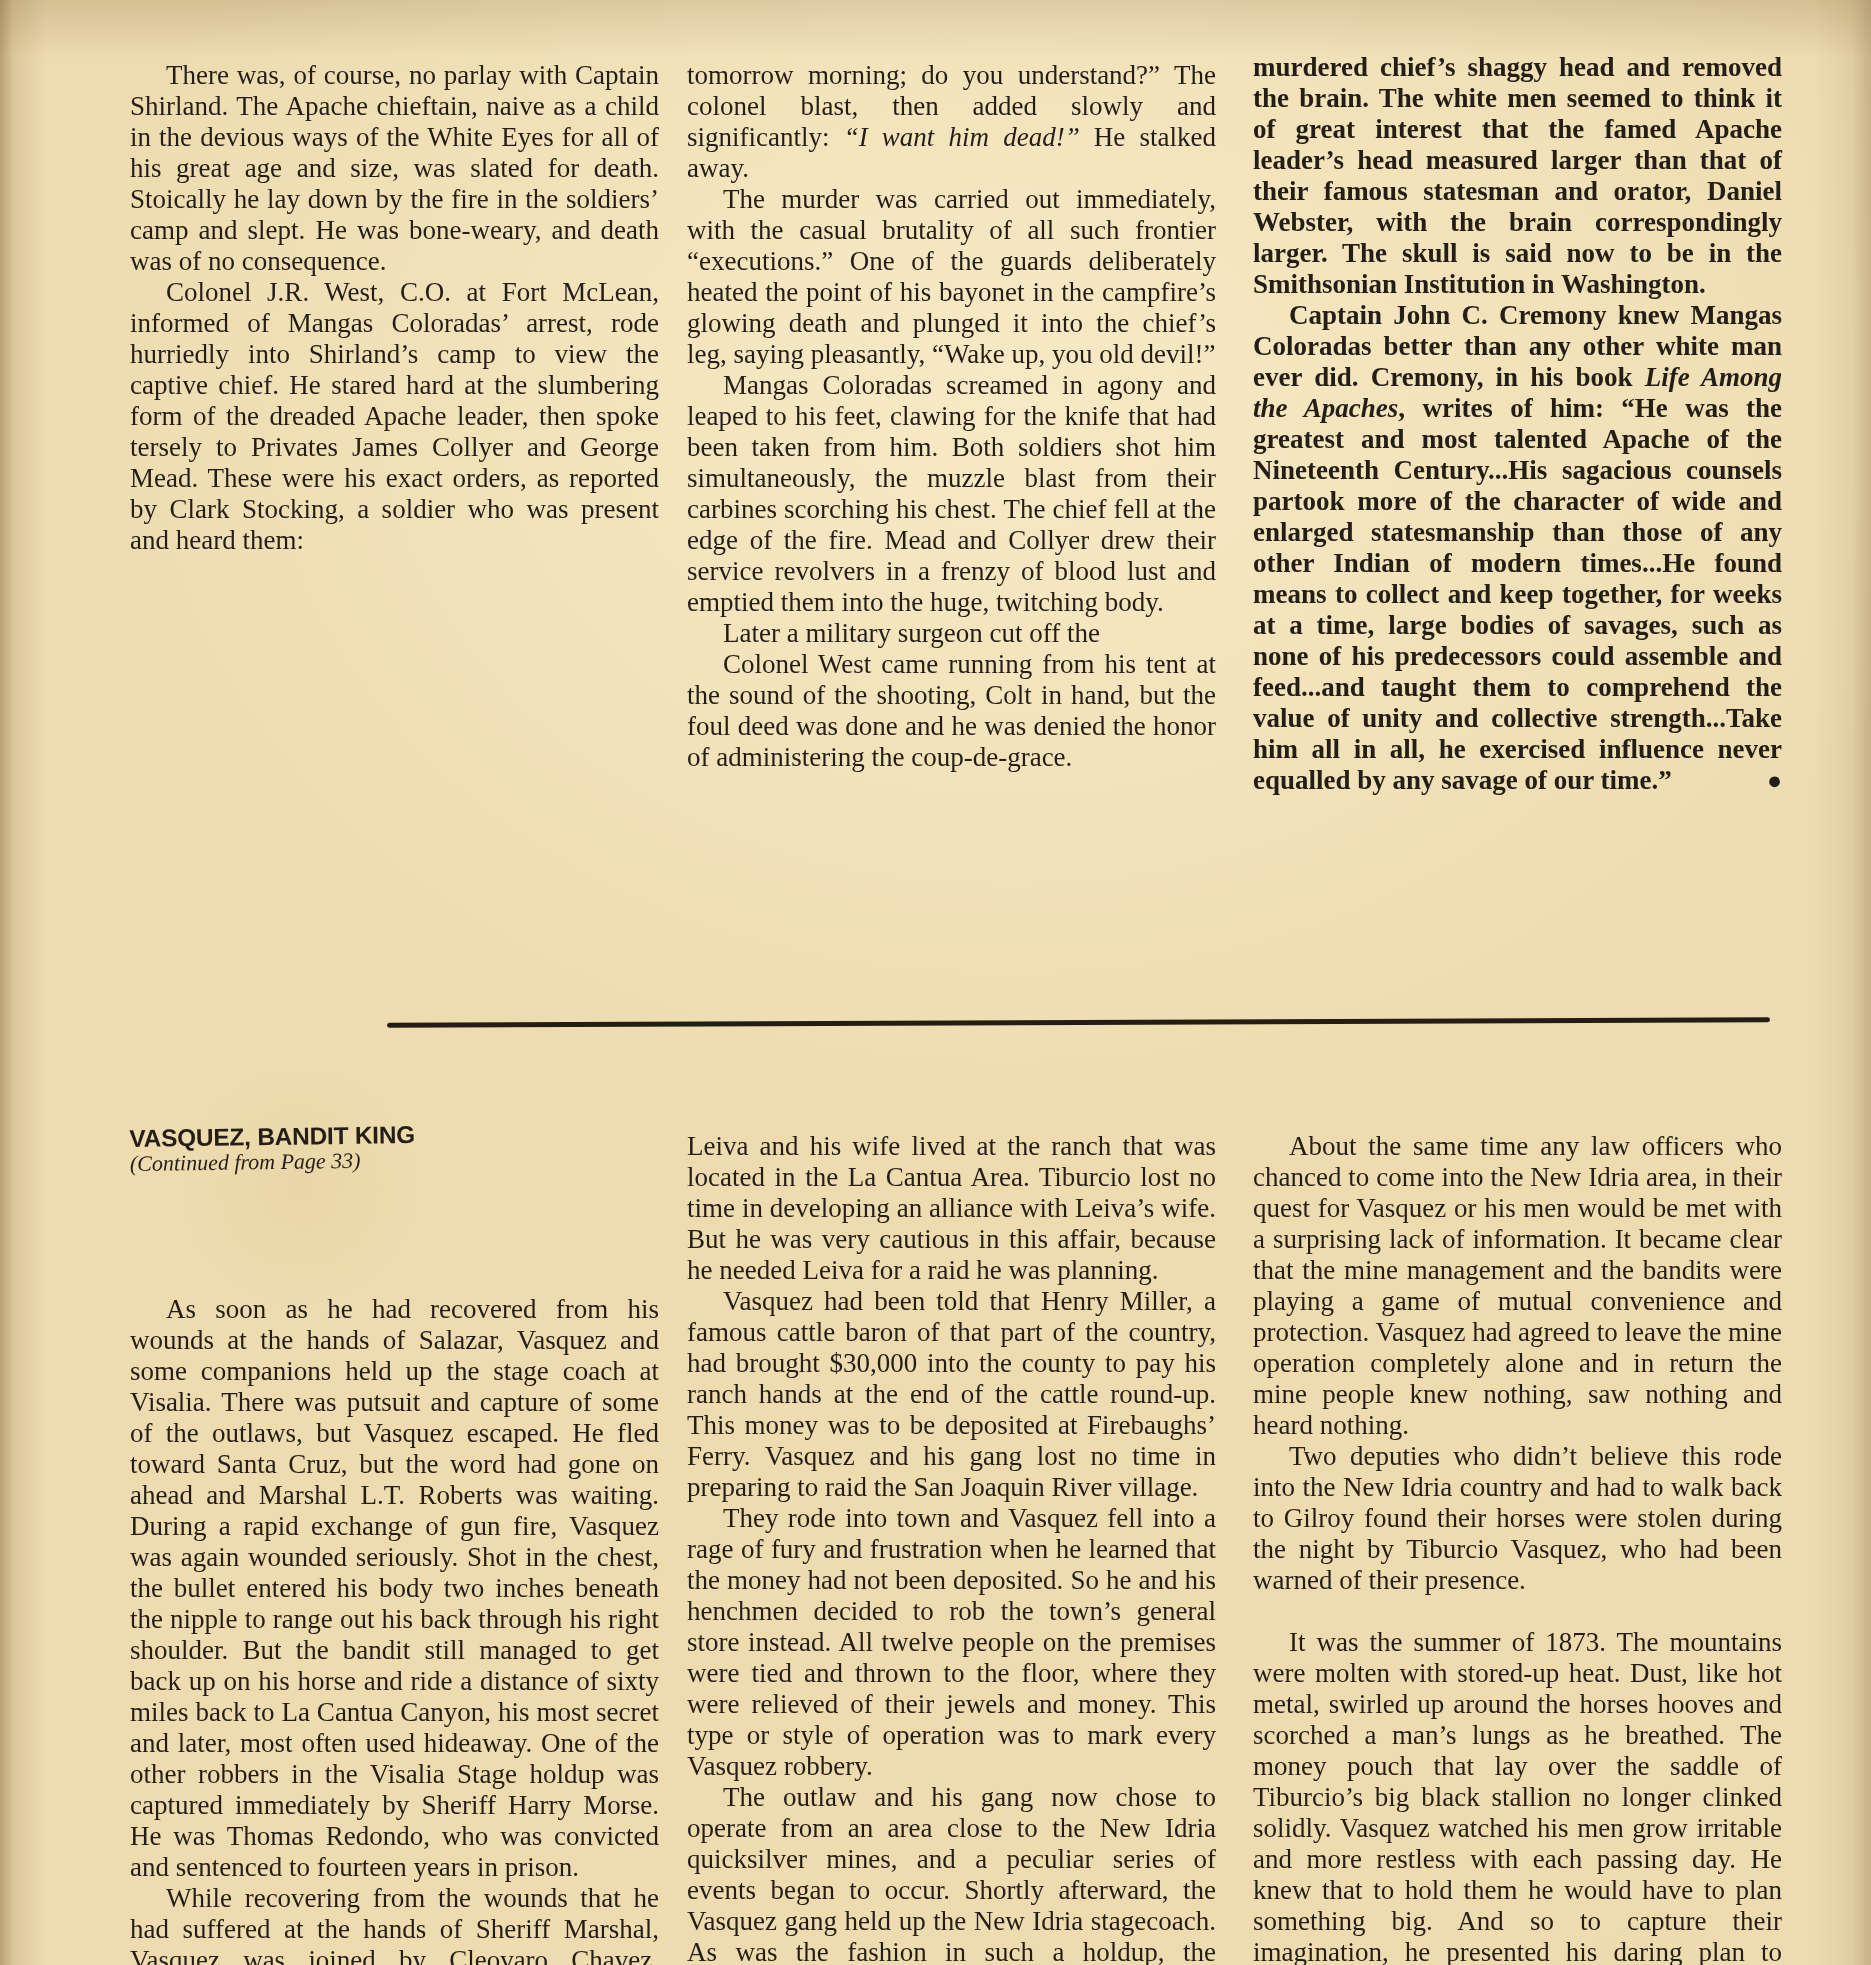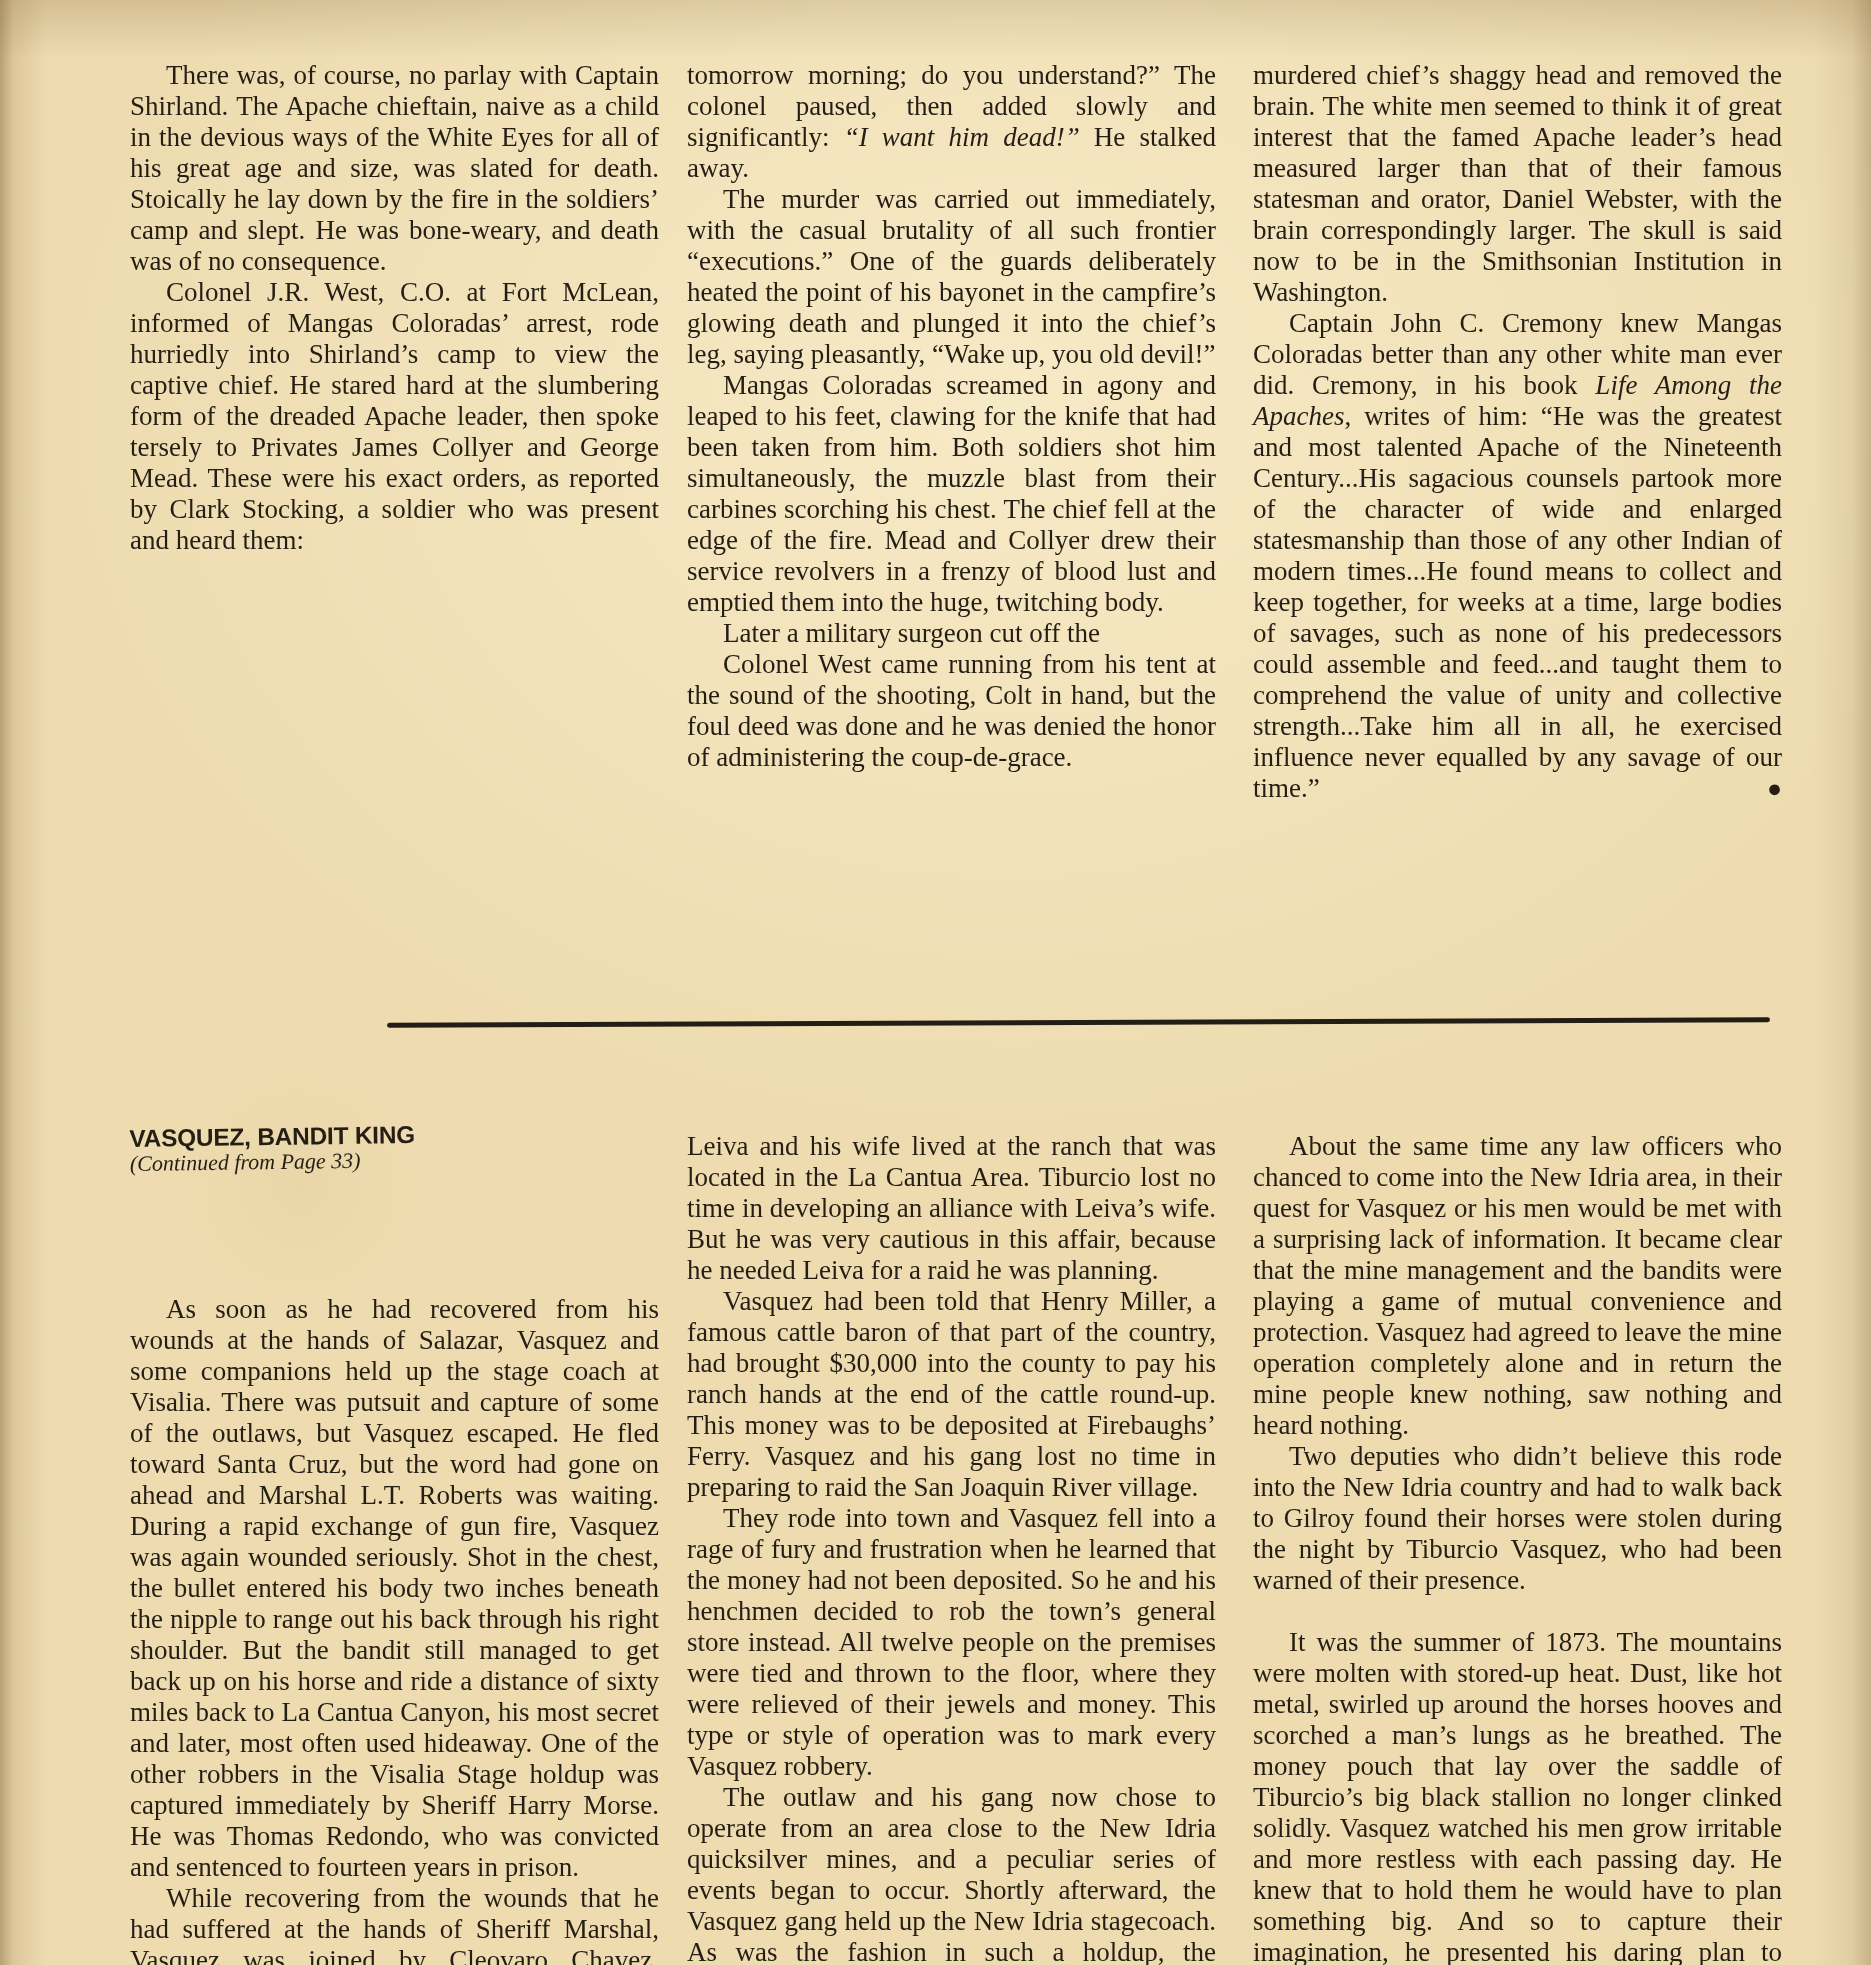--- a/index.html
+++ b/index.html
@@ -27,21 +27,21 @@
     line-height:31px;
     text-align:justify;
     letter-spacing:0px;
   }
   .col p{margin:0;}
   .col p.indent{text-indent:36px;}
   .col p.gap-before{margin-top:31px;}
   .col em{font-style:italic;margin-top:27px;}
   .top-c1{left:130px;top:60px;}
   .top-c2{left:687px;top:60px;}
-  .top-c3{left:1253px;top:60px;}
+  .top-c3{left:1253px;top:52px;font-weight:bold;}
   .divider{
     position:absolute;left:387px;top:1020px;
     width:1383px;height:5.1px;
     background:#241d15;border-radius:3.1px;
     transform:rotate(-0.22deg);
   }
   .bottom-c1{left:130px;top:1125px;}
   .bottom-c2{left:687px;top:1131px;}
   .bottom-c3{left:1253px;top:1131px;}
   .headline-block{margin-bottom:118px;transform:rotate(-0.8deg);transform-origin:0 100%;}
@@ -64,21 +64,21 @@
 <body>
 
 <div class="page">
 
   <section>
     <div class="col top-c1">
         <p class="indent"><span>There was, of course, no parlay with Captain Shirland. The Apache chieftain, naive as a child in the devious ways of the White Eyes for all of his great age and size, was slated for death. Stoically he lay down by the fire in the soldiers’ camp and slept. He was bone-weary, and death was of no consequence.</span></p>
         <p class="indent"><span>Colonel J.R. West, C.O. at Fort McLean, informed of Mangas Coloradas’ arrest, rode hurriedly into Shirland’s camp to view the captive chief. He stared hard at the slumbering form of the dreaded Apache leader, then spoke tersely to Privates James Collyer and George Mead. These were his exact orders, as reported by Clark Stocking, a soldier who was present and heard them:</span></p>
       </div>
     <div class="col top-c2">
-        <p class=""><span>tomorrow morning; do you understand?” The colonel paused, then added slowly and significantly: </span><em>“I want him dead!”</em><span> He stalked away.</span></p>
+        <p class=""><span>tomorrow morning; do you understand?” The colonel blast, then added slowly and significantly: </span><em>“I want him dead!”</em><span> He stalked away.</span></p>
         <p class="indent"><span>The murder was carried out immediately, with the casual brutality of all such frontier “executions.” One of the guards deliberately heated the point of his bayonet in the campfire’s glowing death and plunged it into the chief’s leg, saying pleasantly, “Wake up, you old devil!”</span></p>
         <p class="indent"><span>Mangas Coloradas screamed in agony and leaped to his feet, clawing for the knife that had been taken from him. Both soldiers shot him simultaneously, the muzzle blast from their carbines scorching his chest. The chief fell at the edge of the fire. Mead and Collyer drew their service revolvers in a frenzy of blood lust and emptied them into the huge, twitching body.</span></p>
         <p class="indent"><span>Later a military surgeon cut off the</span></p>
         <p class="indent"><span>Colonel West came running from his tent at the sound of the shooting, Colt in hand, but the foul deed was done and he was denied the honor of administering the coup-de-grace.</span></p>
       </div>
     <div class="col top-c3">
         <p class=""><span>murdered chief’s shaggy head and removed the brain. The white men seemed to think it of great interest that the famed Apache leader’s head measured larger than that of their famous statesman and orator, Daniel Webster, with the brain correspondingly larger. The skull is said now to be in the Smithsonian Institution in Washington.</span></p>
         <p class="indent"><span>Captain John C. Cremony knew Mangas Coloradas better than any other white man ever did. Cremony, in his book </span><em>Life Among the Apaches</em><span>, writes of him: “He was the greatest and most talented Apache of the Nineteenth Century...His sagacious counsels partook more of the character of wide and enlarged statesmanship than those of any other Indian of modern times...He found means to collect and keep together, for weeks at a time, large bodies of savages, such as none of his predecessors could assemble and feed...and taught them to comprehend the value of unity and collective strength...Take him all in all, he exercised influence never equalled by any savage of our time.”</span><span class="end-bullet">●</span></p>
       </div>
   </section>

